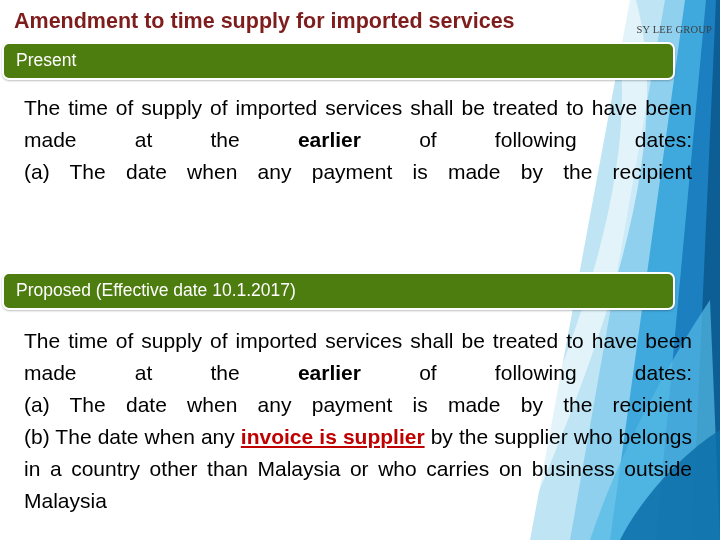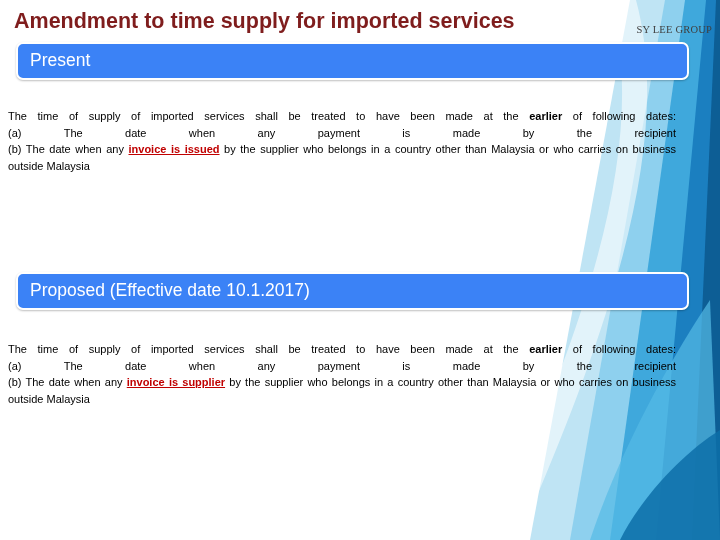--- a/index.html
+++ b/index.html
@@ -53,24 +53,24 @@
     width: 660px;
     font-size: 21.5px;
     font-weight: bold;
     color: #7f1d1d;
     line-height: 1.1;
     z-index: 5;
   }
 
   .band {
     position: absolute;
-    left: 16px;
+    left: 2px;
     width: 673px;
     height: 38px;
-    background: #3b82f6;
+    background: #4d7c0f;
     border: 2px solid #ffffff;
     border-radius: 7px;
     box-sizing: border-box;
     box-shadow: 0 1px 2px rgba(0,0,0,0.25);
     z-index: 4;
   }
   .band-label {
     position: absolute;
     left: 12px;
     top: 50%;
@@ -78,29 +78,28 @@
     color: #ffffff;
     font-size: 17.5px;
     line-height: 1.1;
     white-space: nowrap;
   }
   #band-present { top: 42px; }
   #band-proposed { top: 272px; }
 
   .body-block {
     position: absolute;
-    left: 8px;
+    left: 24px;
     width: 668px;
-    font-size: 11px;
+    font-size: 21px;
     color: #000000;
     line-height: 1.52;
     text-align: justify;
     text-align-last: justify;
     z-index: 4;
-    margin-top: 16px;
   }
   #body-present { top: 92px; }
   #body-proposed { top: 325px; }
 
   .body-block p {
     margin: 0;
     text-align: justify;
     text-align-last: justify;
   }
   .body-block p.last {
@@ -137,21 +136,20 @@
 
   <div class="slide-title">Amendment to time supply for imported services</div>
 
   <div class="band" id="band-present">
     <span class="band-label">Present</span>
   </div>
 
   <div class="body-block" id="body-present">
     <p><span>The time of supply of imported services shall be treated to have been made at the </span><b>earlier</b><span> of following dates:</span></p>
     <p>(a) The date when any payment is made by the recipient</p>
-    <p class="last"><span>(b) The date when any </span><span class="hl nowrap">invoice is issued</span><span> by the supplier who belongs in a country other than Malaysia or who carries on business outside Malaysia</span></p>
   </div>
 
   <div class="band" id="band-proposed">
     <span class="band-label">Proposed (Effective date 10.1.2017)</span>
   </div>
 
   <div class="body-block" id="body-proposed">
     <p><span>The time of supply of imported services shall be treated to have been made at the </span><b>earlier</b><span> of following dates:</span></p>
     <p>(a) The date when any payment is made by the recipient</p>
     <p class="last"><span>(b) The date when any </span><span class="hl nowrap">invoice is supplier</span><span> by the supplier who belongs in a country other than Malaysia or who carries on business outside Malaysia</span></p>

